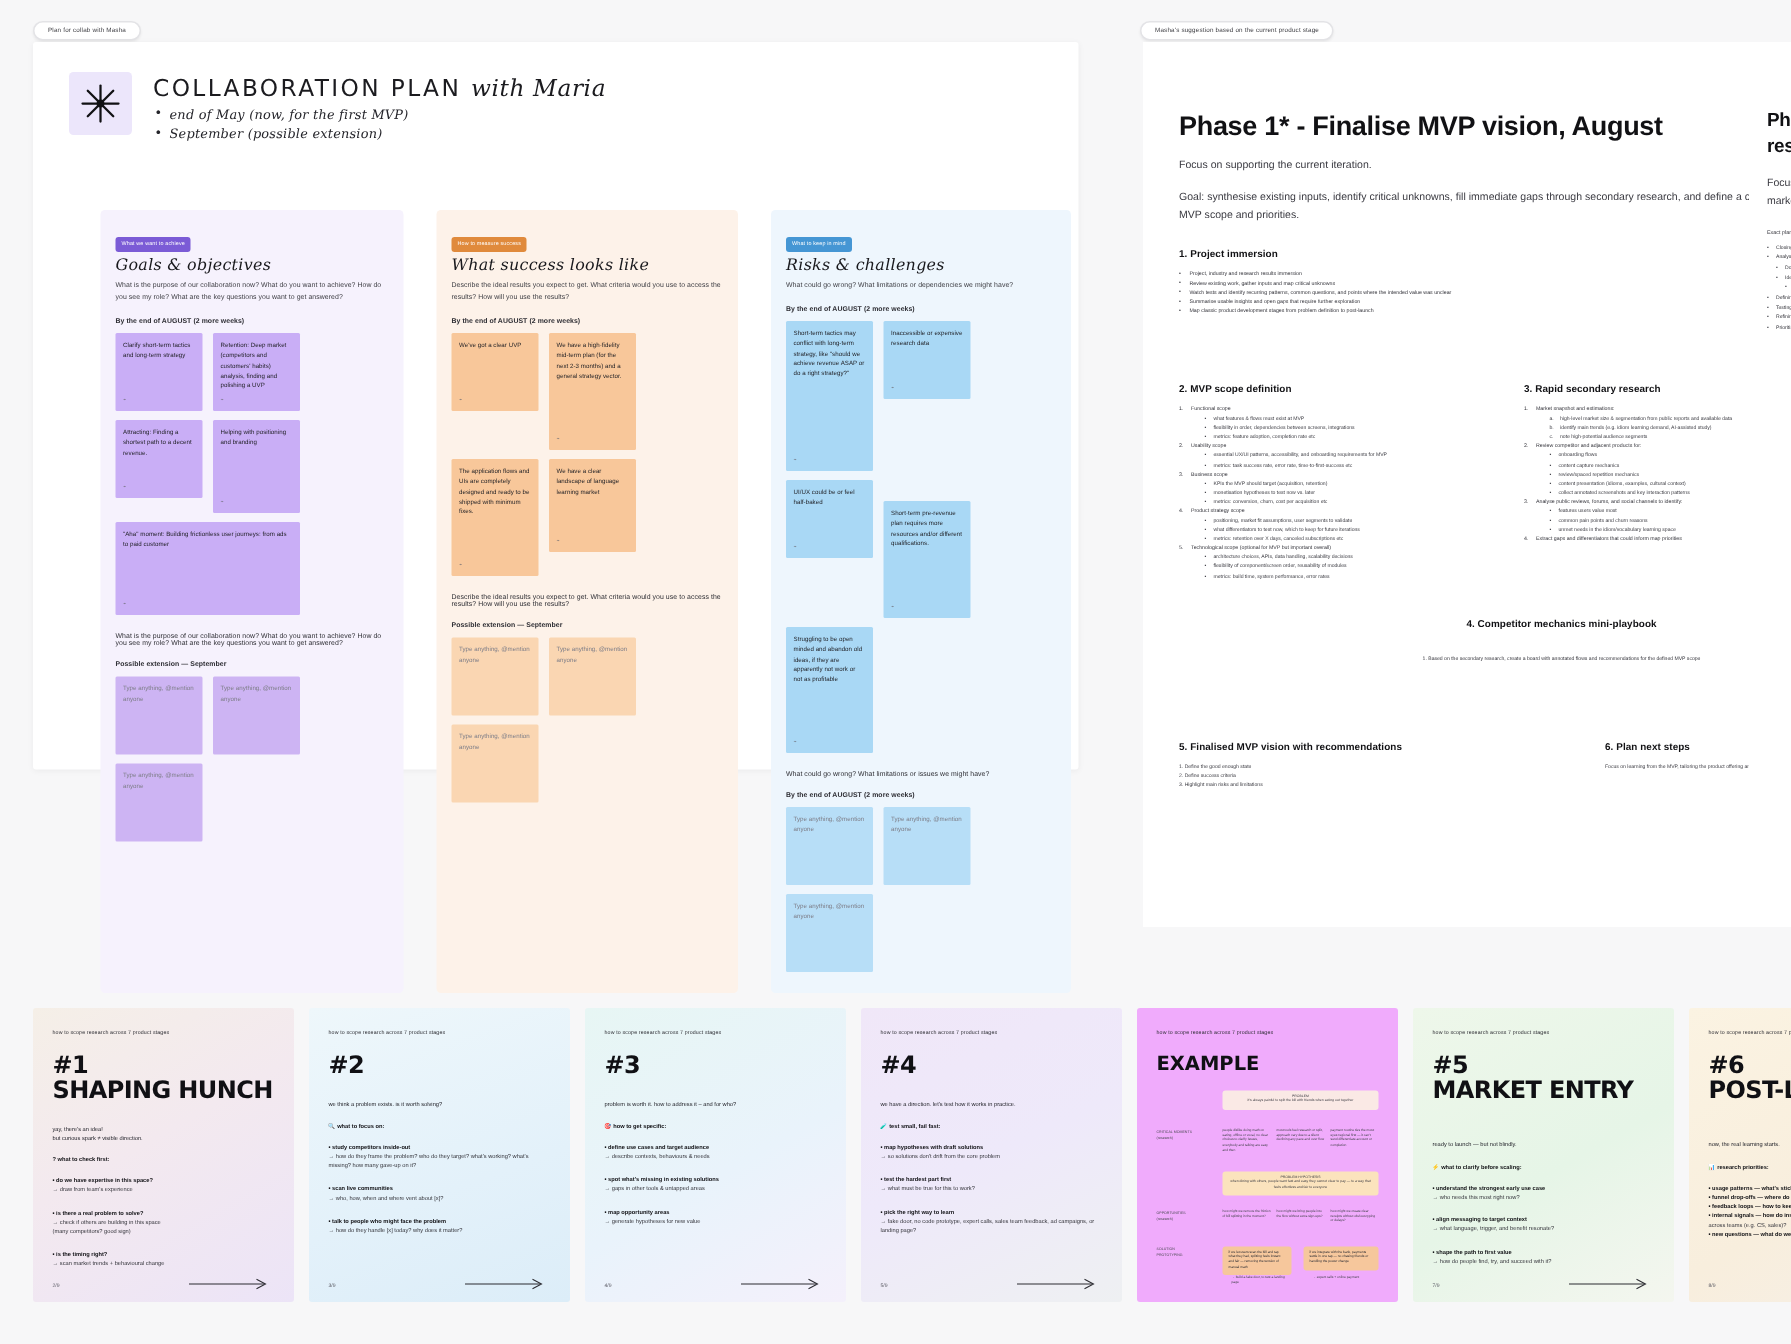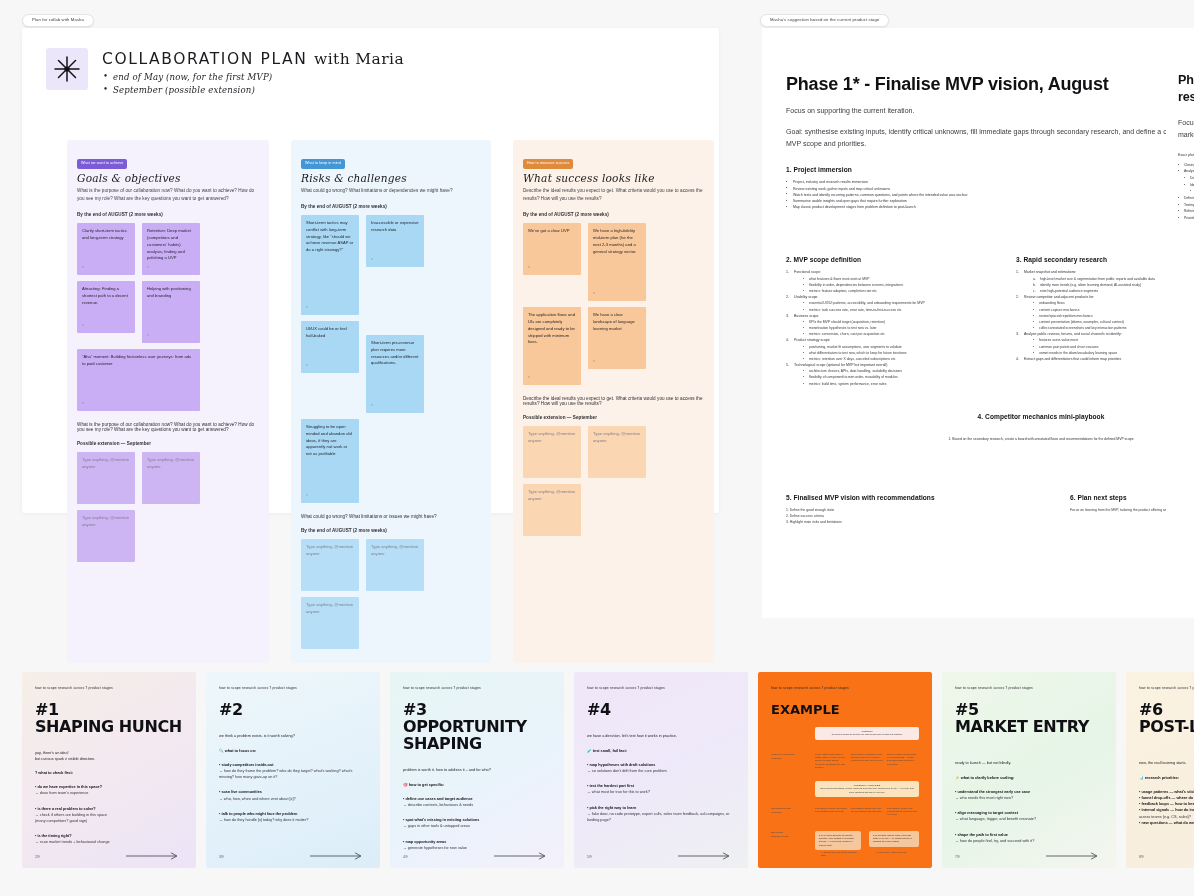--- a/index.html
+++ b/index.html
@@ -30,21 +30,21 @@
   .board-header { position: absolute; left: 24px; top: 20px; display: flex; gap: 14px; }
   .logo-tile {
     width: 42px; height: 42px; background: #ece6fb; border-radius: 3px;
     display: flex; align-items: center; justify-content: center; flex: none;
   }
   .title-block { padding-top: 2px; }
   .board-title {
     font-family: "DejaVu Sans", sans-serif;
     font-size: 15.5px; letter-spacing: 1.6px; color: #1b1b1f; white-space: nowrap;
   }
-  .board-title .cursive { font-family: "DejaVu Serif", serif; letter-spacing: .4px; }
+  .board-title .cursive { font-family: "DejaVu Serif", serif; font-style: italic; letter-spacing: .4px; }
   .board-sub { list-style: none; margin-top: 3px; }
   .board-sub li {
     font-family: "DejaVu Serif", serif; font-style: italic;
     font-size: 8.6px; color: #25252b; letter-spacing: .15px; line-height: 1.55;
     position: relative; padding-left: 11px; white-space: nowrap;
   }
   .board-sub li:before { content: "•"; position: absolute; left: 1px; top: -1px; }
 
   
   .columns { position: absolute; left: 45px; top: 112px; display: flex; gap: 22px; }
@@ -147,21 +147,21 @@
   .card .q { font-size: 3.8px; color: #101014; font-weight: bold; margin-top: 9px; }
   .card .blk { margin-top: 9px; }
   .card .blk .b { font-size: 3.8px; color: #101014; font-weight: bold; line-height: 1.62; }
   .card .blk .s { font-size: 3.8px; color: #34343b; line-height: 1.62; }
   .card .pg { position: absolute; left: 13px; bottom: 9px; font-size: 3.4px; color: #5b5b64; }
   .card .arrow { position: absolute; right: 14px; bottom: 8px; width: 56px; height: 8px; }
   .card.c1 { background: linear-gradient(150deg,#f5efe7 0%,#f3e9ef 45%,#ece4f7 100%); }
   .card.c2 { background: linear-gradient(160deg,#eef7fb 0%,#e3f1fa 60%,#dcedf8 100%); }
   .card.c3 { background: linear-gradient(150deg,#e7f6f4 0%,#e9f3fb 55%,#f4f0fb 100%); }
   .card.c4 { background: linear-gradient(155deg,#f0e7f8 0%,#eee9fa 50%,#eef0f2 100%); }
-  .card.c5 { background: #f97316; }
+  .card.c5 { background: #f0abfc; }
   .card.c6 { background: linear-gradient(150deg,#eef7ea 0%,#e6f5e7 55%,#f4f6ef 100%); }
   .card.c7 { background: linear-gradient(150deg,#fbf3e2 0%,#f8eedd 60%,#f6efe6 100%); }
   .card.ex .extitle { font-family: "DejaVu Sans", sans-serif; font-weight: bold; font-size: 13px; color: #101014; margin-top: 12px; }
   .ex-diagram { margin-top: 10px; position: relative; height: 128px; }
   .ex-diagram .rowlbl { position: absolute; left: 0; font-size: 2.4px; color: #4a4a52; line-height: 1.5; width: 28px; }
   .ex-diagram .band { position: absolute; border-radius: 2px; font-size: 2.3px; color: #3a3a41; padding: 3px 4px; line-height: 1.5; text-align: center; }
   .ex-diagram .pink { background: #fae9e5; }
   .ex-diagram .amber { background: #fbe3bd; }
   .ex-diagram .chip { position: absolute; font-size: 2.2px; color: #45454d; line-height: 1.45; }
   .ex-diagram .orangebox { position: absolute; background: #f6c79c; border-radius: 2px; font-size: 2.2px; color: #2e2e34; padding: 3px 4px; line-height: 1.45; }
@@ -213,54 +213,54 @@
         </div>
         <div class="col-phase" style="margin-top:11px;font-weight:normal">What is the purpose of our collaboration now? What do you want to achieve? How do you see my role? What are the key questions you want to get answered?</div>
         <div class="col-phase">Possible extension — September</div>
         <div class="notes">
           <div class="note ghost tall"><span>Type anything, @mention anyone</span></div>
           <div class="note ghost tall"><span>Type anything, @mention anyone</span></div>
           <div class="note ghost tall"><span>Type anything, @mention anyone</span></div>
         </div>
       </div>
 
+      <div class="col orange">
+        <div class="col-chip">How to measure success</div>
+        <div class="col-title">What success looks like</div>
+        <div class="col-desc">Describe the ideal results you expect to get. What criteria would you use to access the results? How will you use the results?</div>
+        <div class="col-phase">By the end of AUGUST (2 more weeks)</div>
+        <div class="notes">
+          <div class="note tall"><span>We've got a clear UVP</span><span class="corner">⌁</span></div>
+          <div class="note xtall"><span>We have a high-fidelity mid-term plan (for the next 2-3 months) and a general strategy vector.</span><span class="corner">⌁</span></div>
+          <div class="note xtall"><span>The application flows and UIs are completely designed and ready to be shipped with minimum fixes.</span><span class="corner">⌁</span></div>
+          <div class="note mid"><span>We have a clear landscape of language learning market</span><span class="corner">⌁</span></div>
+        </div>
+        <div class="col-phase" style="margin-top:11px;font-weight:normal">Describe the ideal results you expect to get. What criteria would you use to access the results? How will you use the results?</div>
+        <div class="col-phase">Possible extension — September</div>
+        <div class="notes">
+          <div class="note ghost tall"><span>Type anything, @mention anyone</span></div>
+          <div class="note ghost tall"><span>Type anything, @mention anyone</span></div>
+          <div class="note ghost tall"><span>Type anything, @mention anyone</span></div>
+        </div>
+      </div>
+
       <div class="col blue">
         <div class="col-chip">What to keep in mind</div>
         <div class="col-title">Risks &amp; challenges</div>
         <div class="col-desc">What could go wrong? What limitations or dependencies we might have?</div>
         <div class="col-phase">By the end of AUGUST (2 more weeks)</div>
         <div class="notes">
           <div class="note xtall" style="min-height:100px"><span>Short-term tactics may conflict with long-term strategy, like "should we achieve revenue ASAP or do a right strategy?"</span><span class="corner">⌁</span></div>
           <div class="note tall"><span>Inaccessible or expensive research data</span><span class="corner">⌁</span></div>
           <div class="note tall"><span>UI/UX could be or feel half-baked</span><span class="corner">⌁</span></div>
           <div class="note xtall" style="margin-left:65px;margin-top:-44px"><span>Short-term pre-revenue plan requires more resources and/or different qualifications.</span><span class="corner">⌁</span></div>
           <div class="note xtall" style="min-height:84px"><span>Struggling to be open minded and abandon old ideas, if they are apparently not work or not as profitable</span><span class="corner">⌁</span></div>
         </div>
         <div class="col-phase" style="margin-top:11px;font-weight:normal">What could go wrong? What limitations or issues we might have?</div>
         <div class="col-phase">By the end of AUGUST (2 more weeks)</div>
-        <div class="notes">
-          <div class="note ghost tall"><span>Type anything, @mention anyone</span></div>
-          <div class="note ghost tall"><span>Type anything, @mention anyone</span></div>
-          <div class="note ghost tall"><span>Type anything, @mention anyone</span></div>
-        </div>
-      </div>
-
-      <div class="col orange">
-        <div class="col-chip">How to measure success</div>
-        <div class="col-title">What success looks like</div>
-        <div class="col-desc">Describe the ideal results you expect to get. What criteria would you use to access the results? How will you use the results?</div>
-        <div class="col-phase">By the end of AUGUST (2 more weeks)</div>
-        <div class="notes">
-          <div class="note tall"><span>We've got a clear UVP</span><span class="corner">⌁</span></div>
-          <div class="note xtall"><span>We have a high-fidelity mid-term plan (for the next 2-3 months) and a general strategy vector.</span><span class="corner">⌁</span></div>
-          <div class="note xtall"><span>The application flows and UIs are completely designed and ready to be shipped with minimum fixes.</span><span class="corner">⌁</span></div>
-          <div class="note mid"><span>We have a clear landscape of language learning market</span><span class="corner">⌁</span></div>
-        </div>
-        <div class="col-phase" style="margin-top:11px;font-weight:normal">Describe the ideal results you expect to get. What criteria would you use to access the results? How will you use the results?</div>
-        <div class="col-phase">Possible extension — September</div>
         <div class="notes">
           <div class="note ghost tall"><span>Type anything, @mention anyone</span></div>
           <div class="note ghost tall"><span>Type anything, @mention anyone</span></div>
           <div class="note ghost tall"><span>Type anything, @mention anyone</span></div>
         </div>
       </div>
 
     </div>
   </div>
 
@@ -432,22 +432,20 @@
       <div class="pg">3/9</div>
       <svg class="arrow" viewBox="0 0 56 8">
           <line x1="0" y1="4" x2="50" y2="4" stroke="#2a2a30" stroke-width="0.7"></line>
           <polyline points="45,0.8 51,4 45,7.2" fill="none" stroke="#2a2a30" stroke-width="0.7"></polyline>
         </svg>
     </div>
 
     <div class="card c3">
       <div class="kicker">how to scope research across 7 product stages</div>
       <div class="num">#3</div>
-      <div class="name" style="white-space:pre-line">OPPORTUNITY
-SHAPING</div>
       <div class="lede">problem is worth it. how to address it – and for who?</div>
       <div class="q">🎯 how to get specific:</div>
       <div class="blk">
           <div class="b">• define use cases and target audience</div>
           <div class="s">→ describe contexts, behaviours &amp; needs</div>
         </div>
       <div class="blk">
           <div class="b">• spot what's missing in existing solutions</div>
           <div class="s">→ gaps in other tools &amp; untapped areas</div>
         </div>

